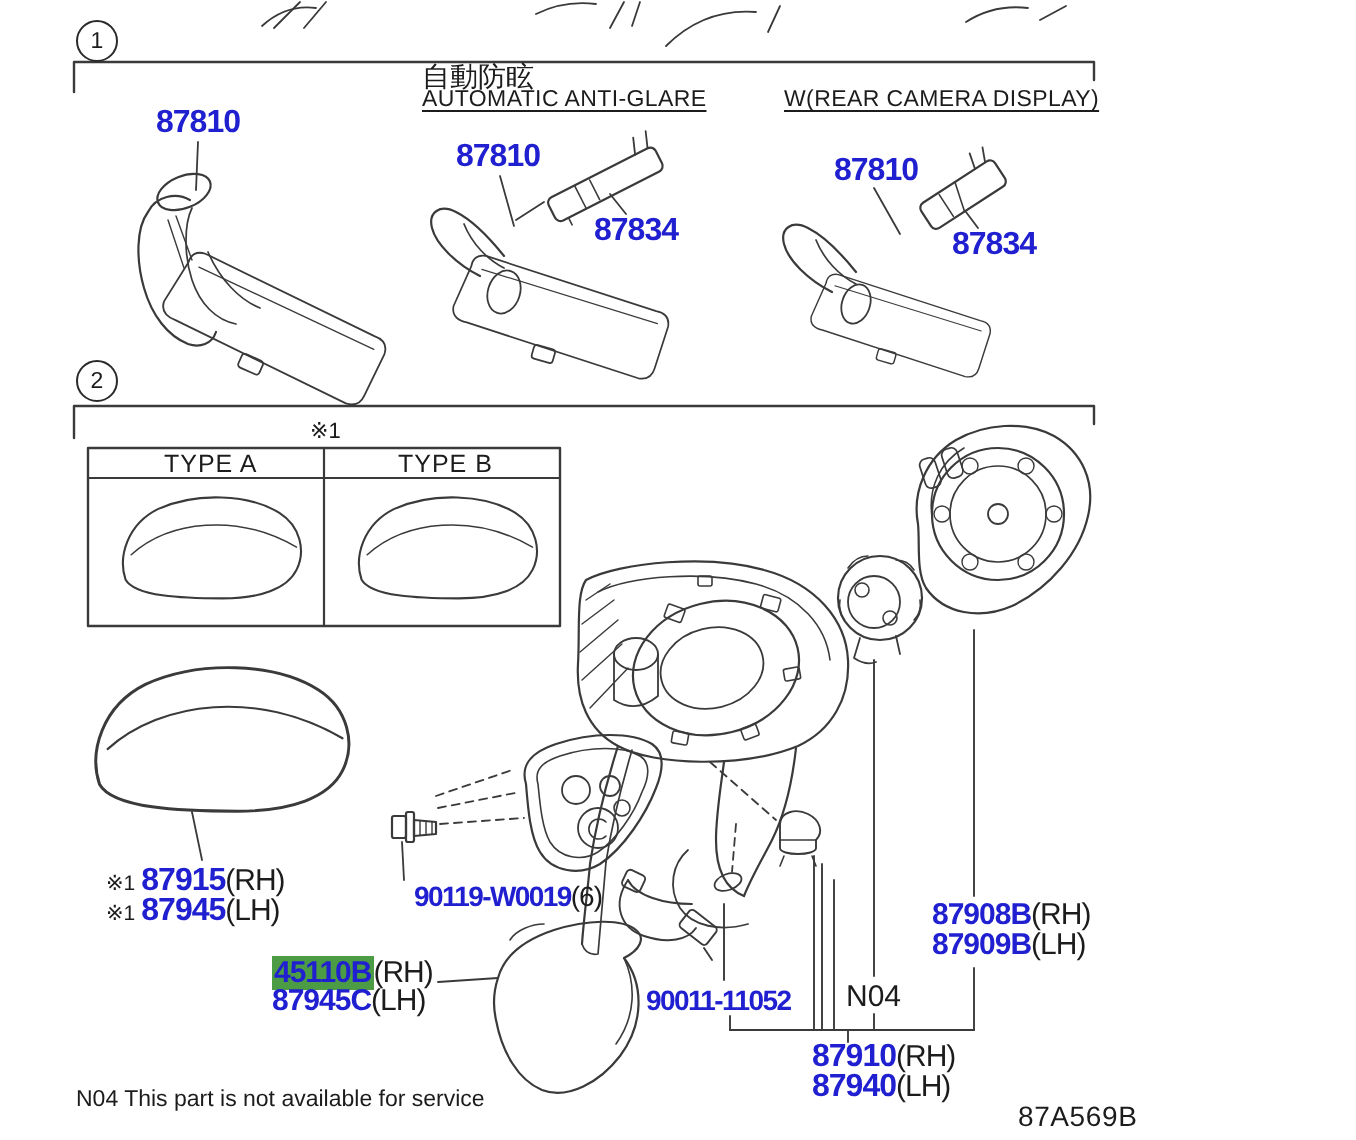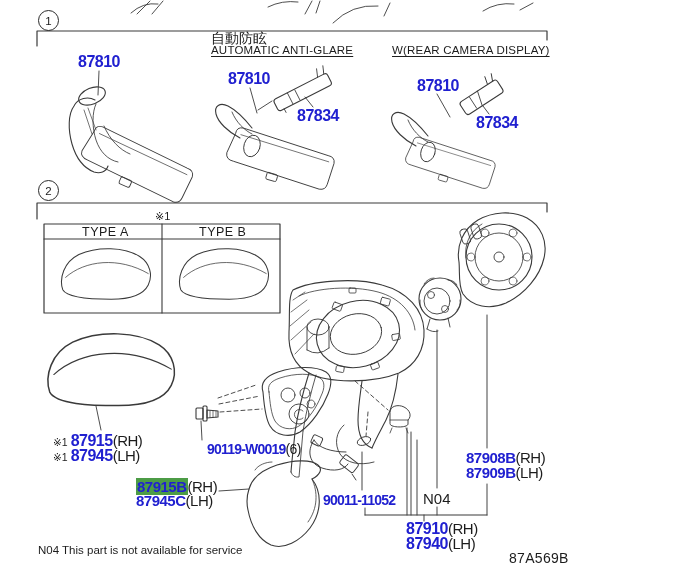--- a/index.html
+++ b/index.html
@@ -268,21 +268,21 @@
   </div>
   <div class="lbl" style="left:53px;top:448px;">
     <span class="note">※1</span><span class="num big">87945</span><span class="blk">(LH)</span>
   </div>
 
   <div class="lbl" style="left:167px;top:441px;margin-left:40px;">
     <span class="num" style="font-size:14px;letter-spacing:-0.8px;">90119-W0019</span><span class="blk" style="font-size:14px;">(6)</span>
   </div>
 
   <div class="lbl" style="left:136px;top:479px;">
-    <span class="num hl">87915B</span><span class="blk">(RH)</span>
+    <span class="num hl">45110B</span><span class="blk">(RH)</span>
   </div>
   <div class="lbl" style="left:136px;top:493px;">
     <span class="num">87945C</span><span class="blk">(LH)</span>
   </div>
 
   <div class="lbl num" style="left:323px;top:493px;font-size:14px;letter-spacing:-0.8px;">90011-11052</div>
   <div class="lbl n04" style="left:423px;top:491px;">N04</div>
 
   <div class="lbl" style="left:466px;top:450px;">
     <span class="num">87908B</span><span class="blk">(RH)</span>

